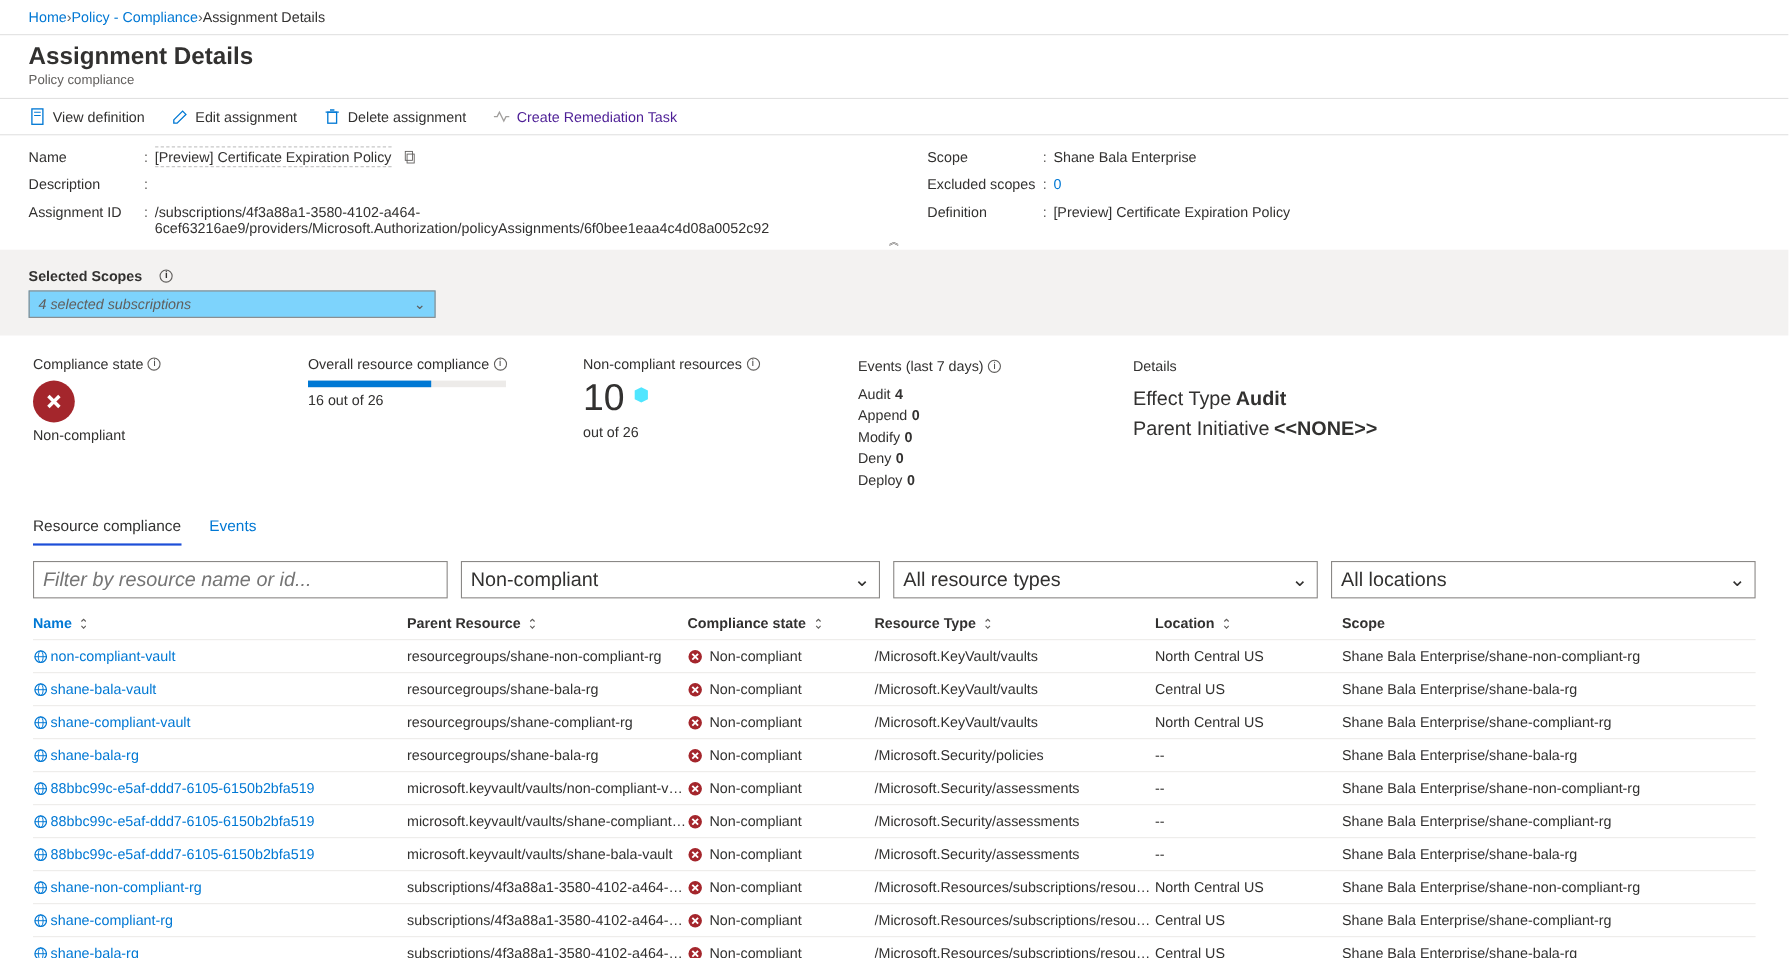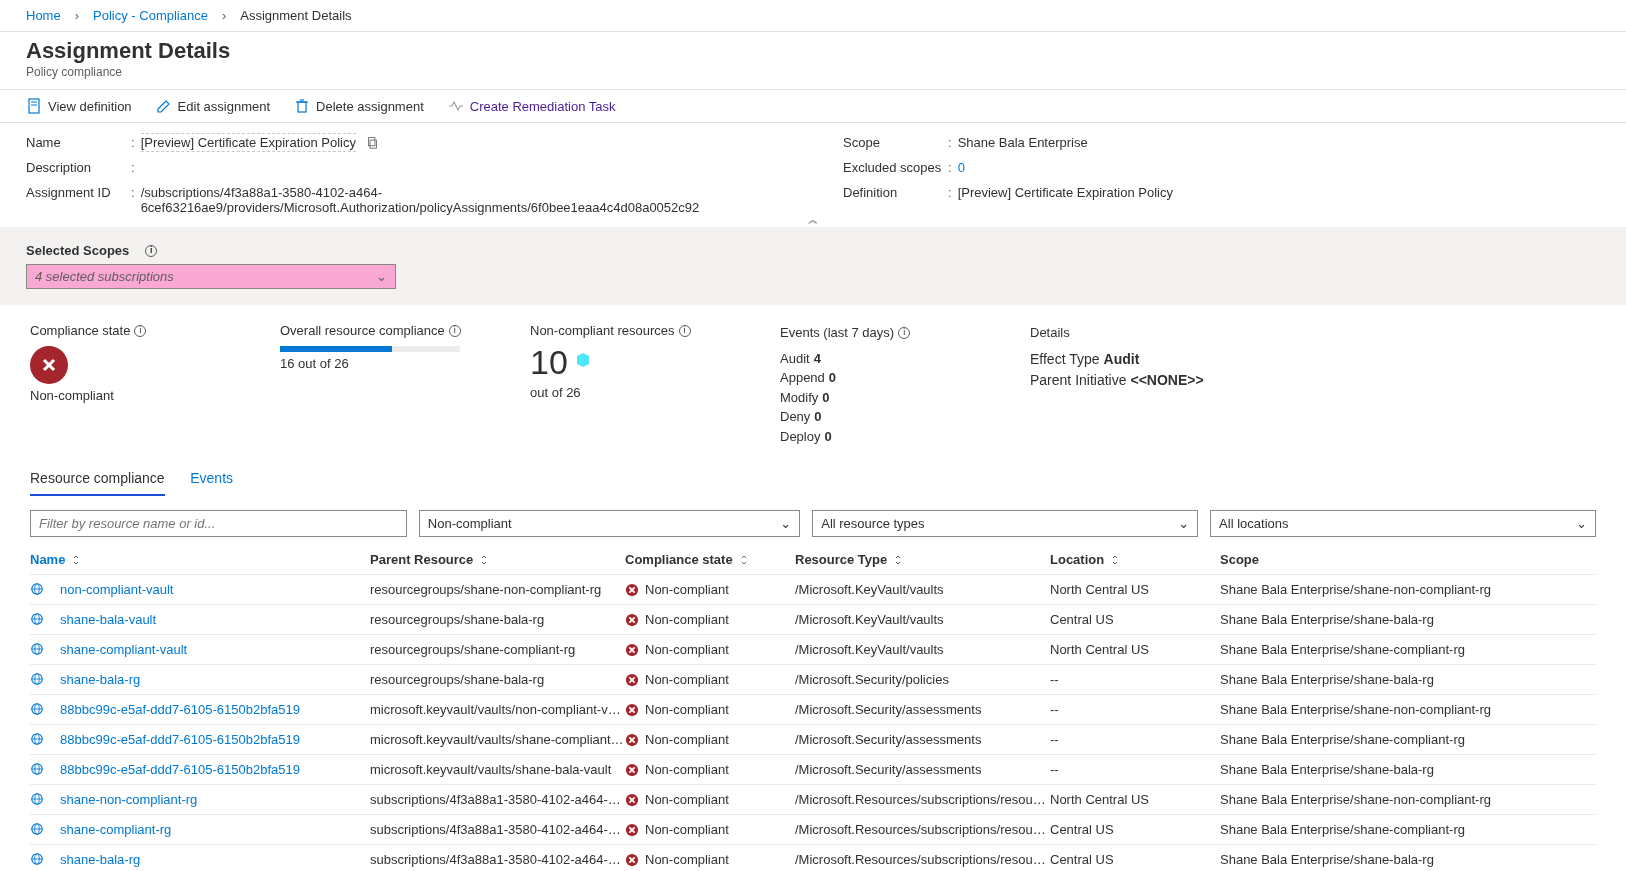--- a/index.html
+++ b/index.html
@@ -9,21 +9,21 @@
   color: #323130;
   background: #fff;
 }
 a { color: #0078d4; text-decoration: none; }
 
 
 .breadcrumb {
   padding: 8px 26px;
   font-size: 13px;
   display: flex;
-  gap: 14px;
+  gap: 0;
   align-items: center;
   border-bottom: 1px solid #e1e1e1;
 }
 .breadcrumb .sep { color: #605e5c; }
 
 
 .page-header { padding: 6px 26px 10px; }
 .page-header h1 { font-size: 22px; font-weight: 600; }
 .page-header .sub { font-size: 12px; color: #605e5c; margin-top: 1px; }
 
@@ -87,21 +87,21 @@
   font-weight: 600;
   font-size: 13px;
   display: inline-flex;
   align-items: center;
   gap: 16px;
 }
 .scopes-dd {
   margin-top: 6px;
   width: 370px;
   border: 1px solid #8a8886;
-  background: #f9a8d4;
+  background: #7dd3fc;
   padding: 4px 8px;
   font-style: italic;
   color: #605e5c;
   display: flex;
   justify-content: space-between;
   align-items: center;
 }
 .info-icon { width: 12px; height: 12px; border:1px solid #605e5c; border-radius:50%; display:inline-flex; align-items:center; justify-content:center; font-size:9px; font-style:normal; line-height:1; }
 
 
@@ -117,21 +117,21 @@
   margin-top: 2px;
 }
 .compliance-badge svg { width:20px; height:20px; fill:#fff; }
 .stat-block .small { font-size:13px; color:#323130; margin-top:4px; }
 .big-num { font-size:34px; font-weight:300; line-height:1.1; }
 .prog-bar { width:180px; height:6px; background:#edebe9; margin-top:2px; }
 .prog-fill { height:100%; background:#0078d4; }
 .cube-icon { width:16px; height:16px; fill:#50e6ff; margin-left:4px; vertical-align: 6px; }
 .events-list div { font-size:13px; line-height:1.5; }
 .events-list b { margin-left:4px; }
-.details-block div { font-size:14px; line-height:1.5; }
+.details-block div { font-size:18px; line-height:1.5; }
 .details-block b { margin-left:4px; }
 
 
 .tabs {
   padding: 0 30px;
   margin-top: 10px;
 }
 .tabs .tab {
   display: inline-block;
   padding: 8px 0;
@@ -148,21 +148,21 @@
 
 
 .filter-row {
   padding: 14px 30px 0;
   display: flex;
   gap: 12px;
 }
 .filter-input, .filter-select {
   border: 1px solid #8a8886;
   padding: 5px 8px;
-  font-size: 13px;
+  font-size: 18px;
   color: #323130;
 }
 .filter-input {
   width: 415px;
   font-style: italic;
   color: #a19f9d;
 }
 .filter-select {
   display:flex;
   justify-content:space-between;
@@ -180,21 +180,21 @@
   display: grid;
   grid-template-columns: 340px 255px 170px 255px 170px 280px;
   align-items: center;
   border-bottom: 1px solid #edebe9;
   padding: 7px 0;
 }
 .tbl-head { font-weight: 600; }
 .tbl-head .col { display:flex; align-items:center; gap:6px; }
 .sort-ic { width:10px; height:10px; fill:#605e5c; }
 .name-link { color:#0078d4; }
-.name-cell { display:flex; gap:16px; }
+.name-cell { display:flex; align-items:center; gap:2px; }
 .res-icon { width:14px; height:14px; fill:#0078d4; flex-shrink:0; }
 .noncomp-icon { width:14px; height:14px; fill:#a4262c; flex-shrink:0; }
 .comp-cell { display:flex; align-items:center; gap:6px; }
 .ellipsis { white-space:nowrap; overflow:hidden; text-overflow:ellipsis; }
 </style>
 </head>
 <body>
 
 <nav class="breadcrumb">
   <a href="#">Home</a>

